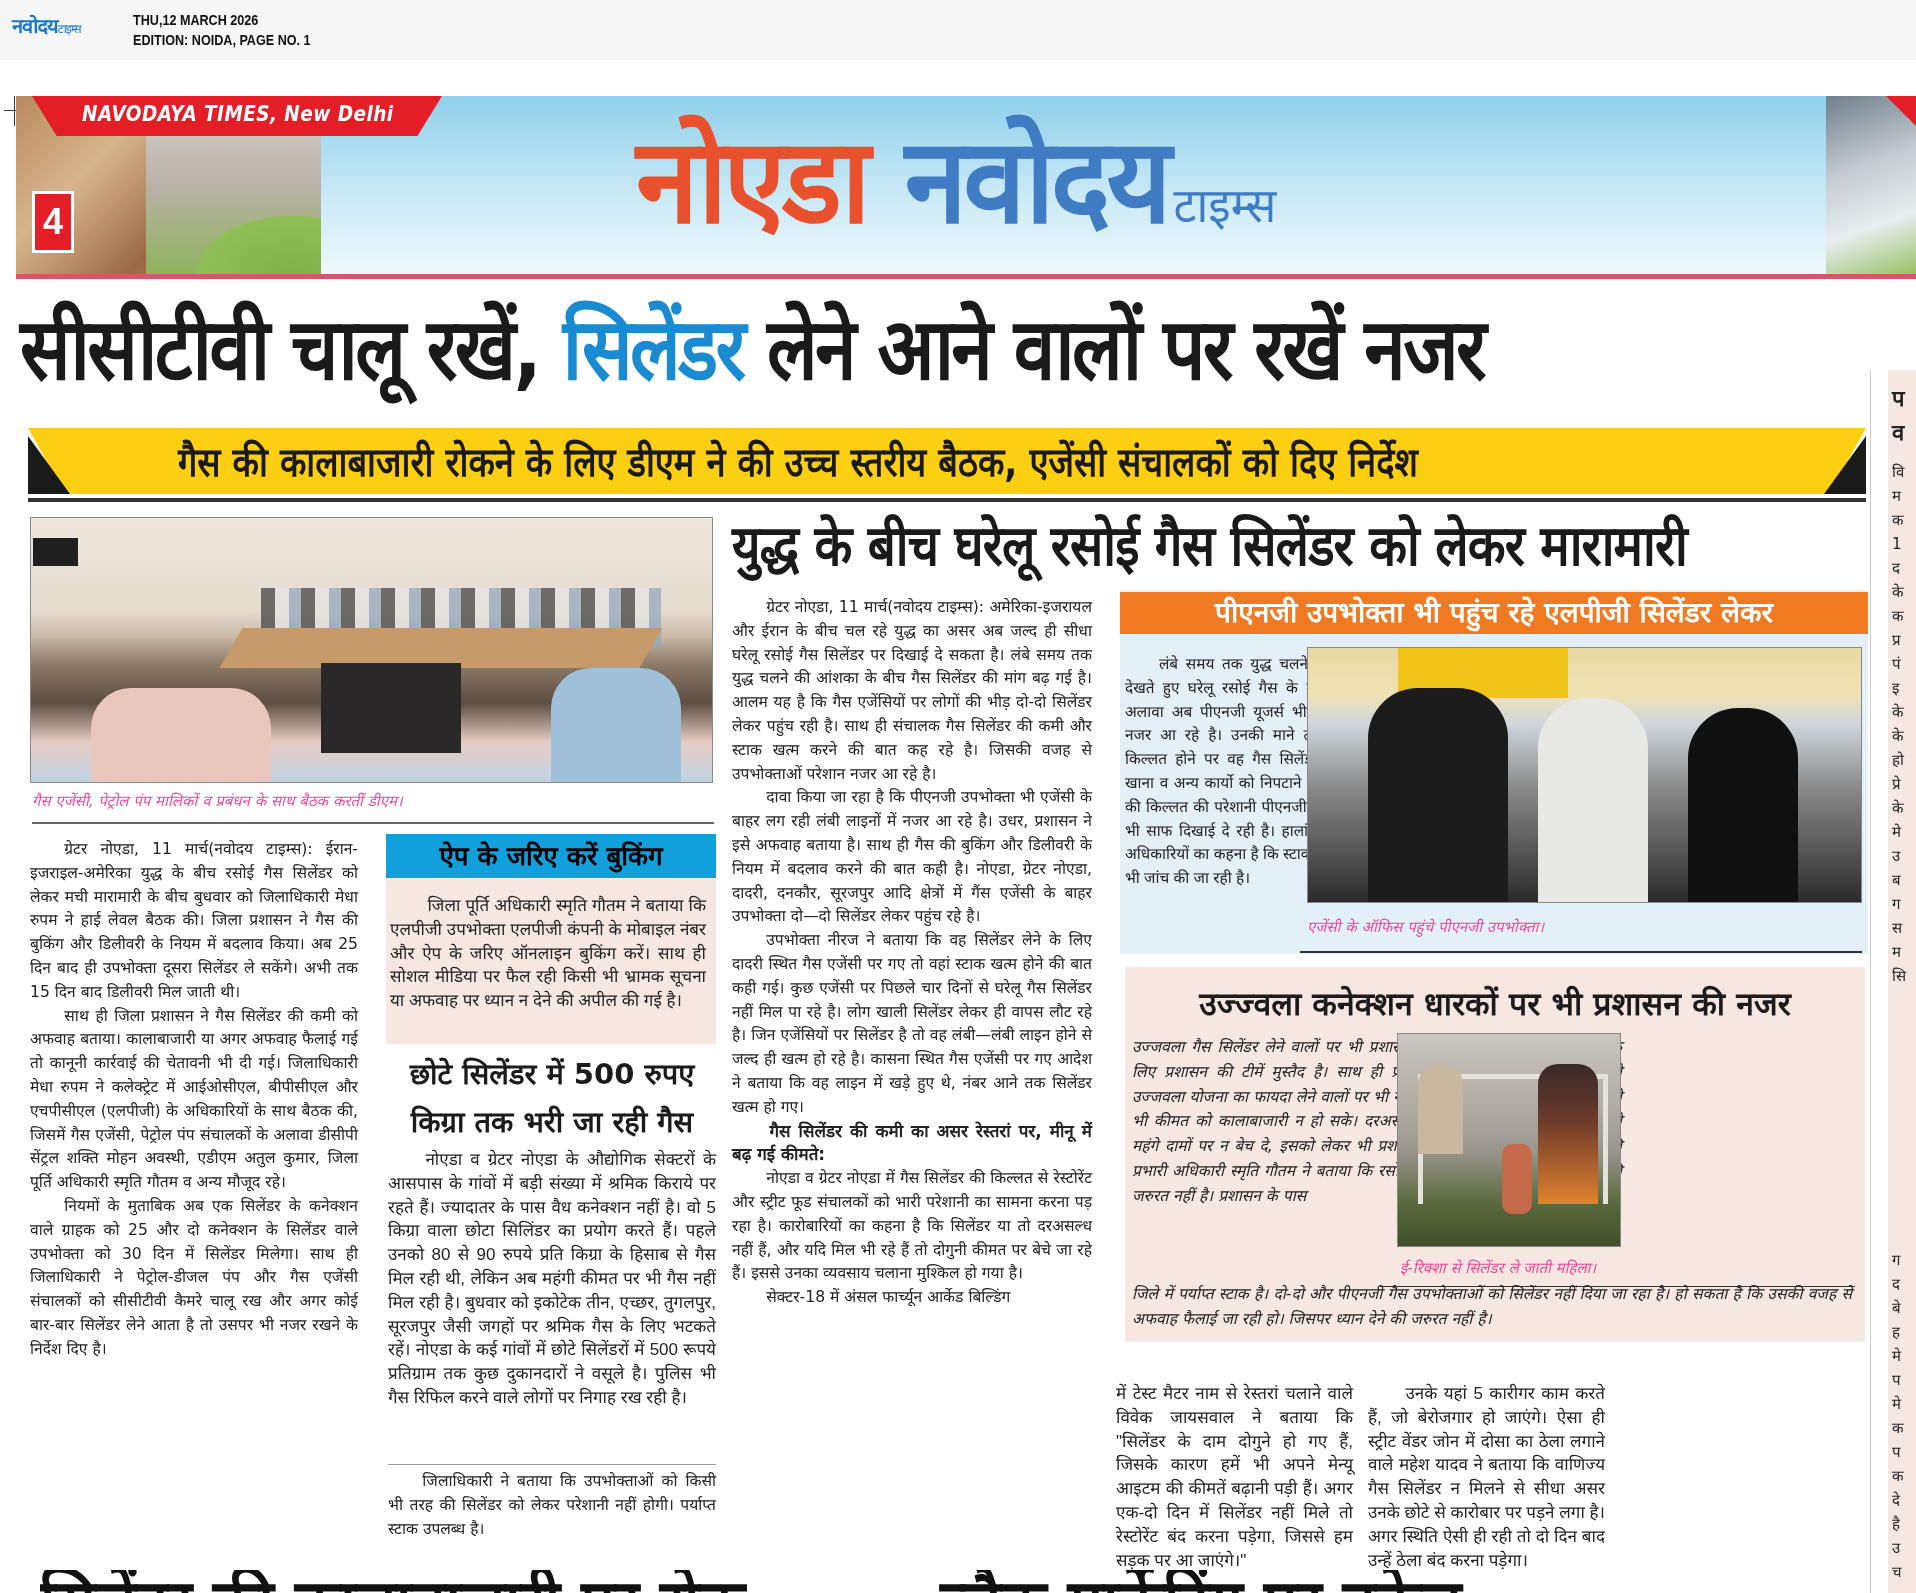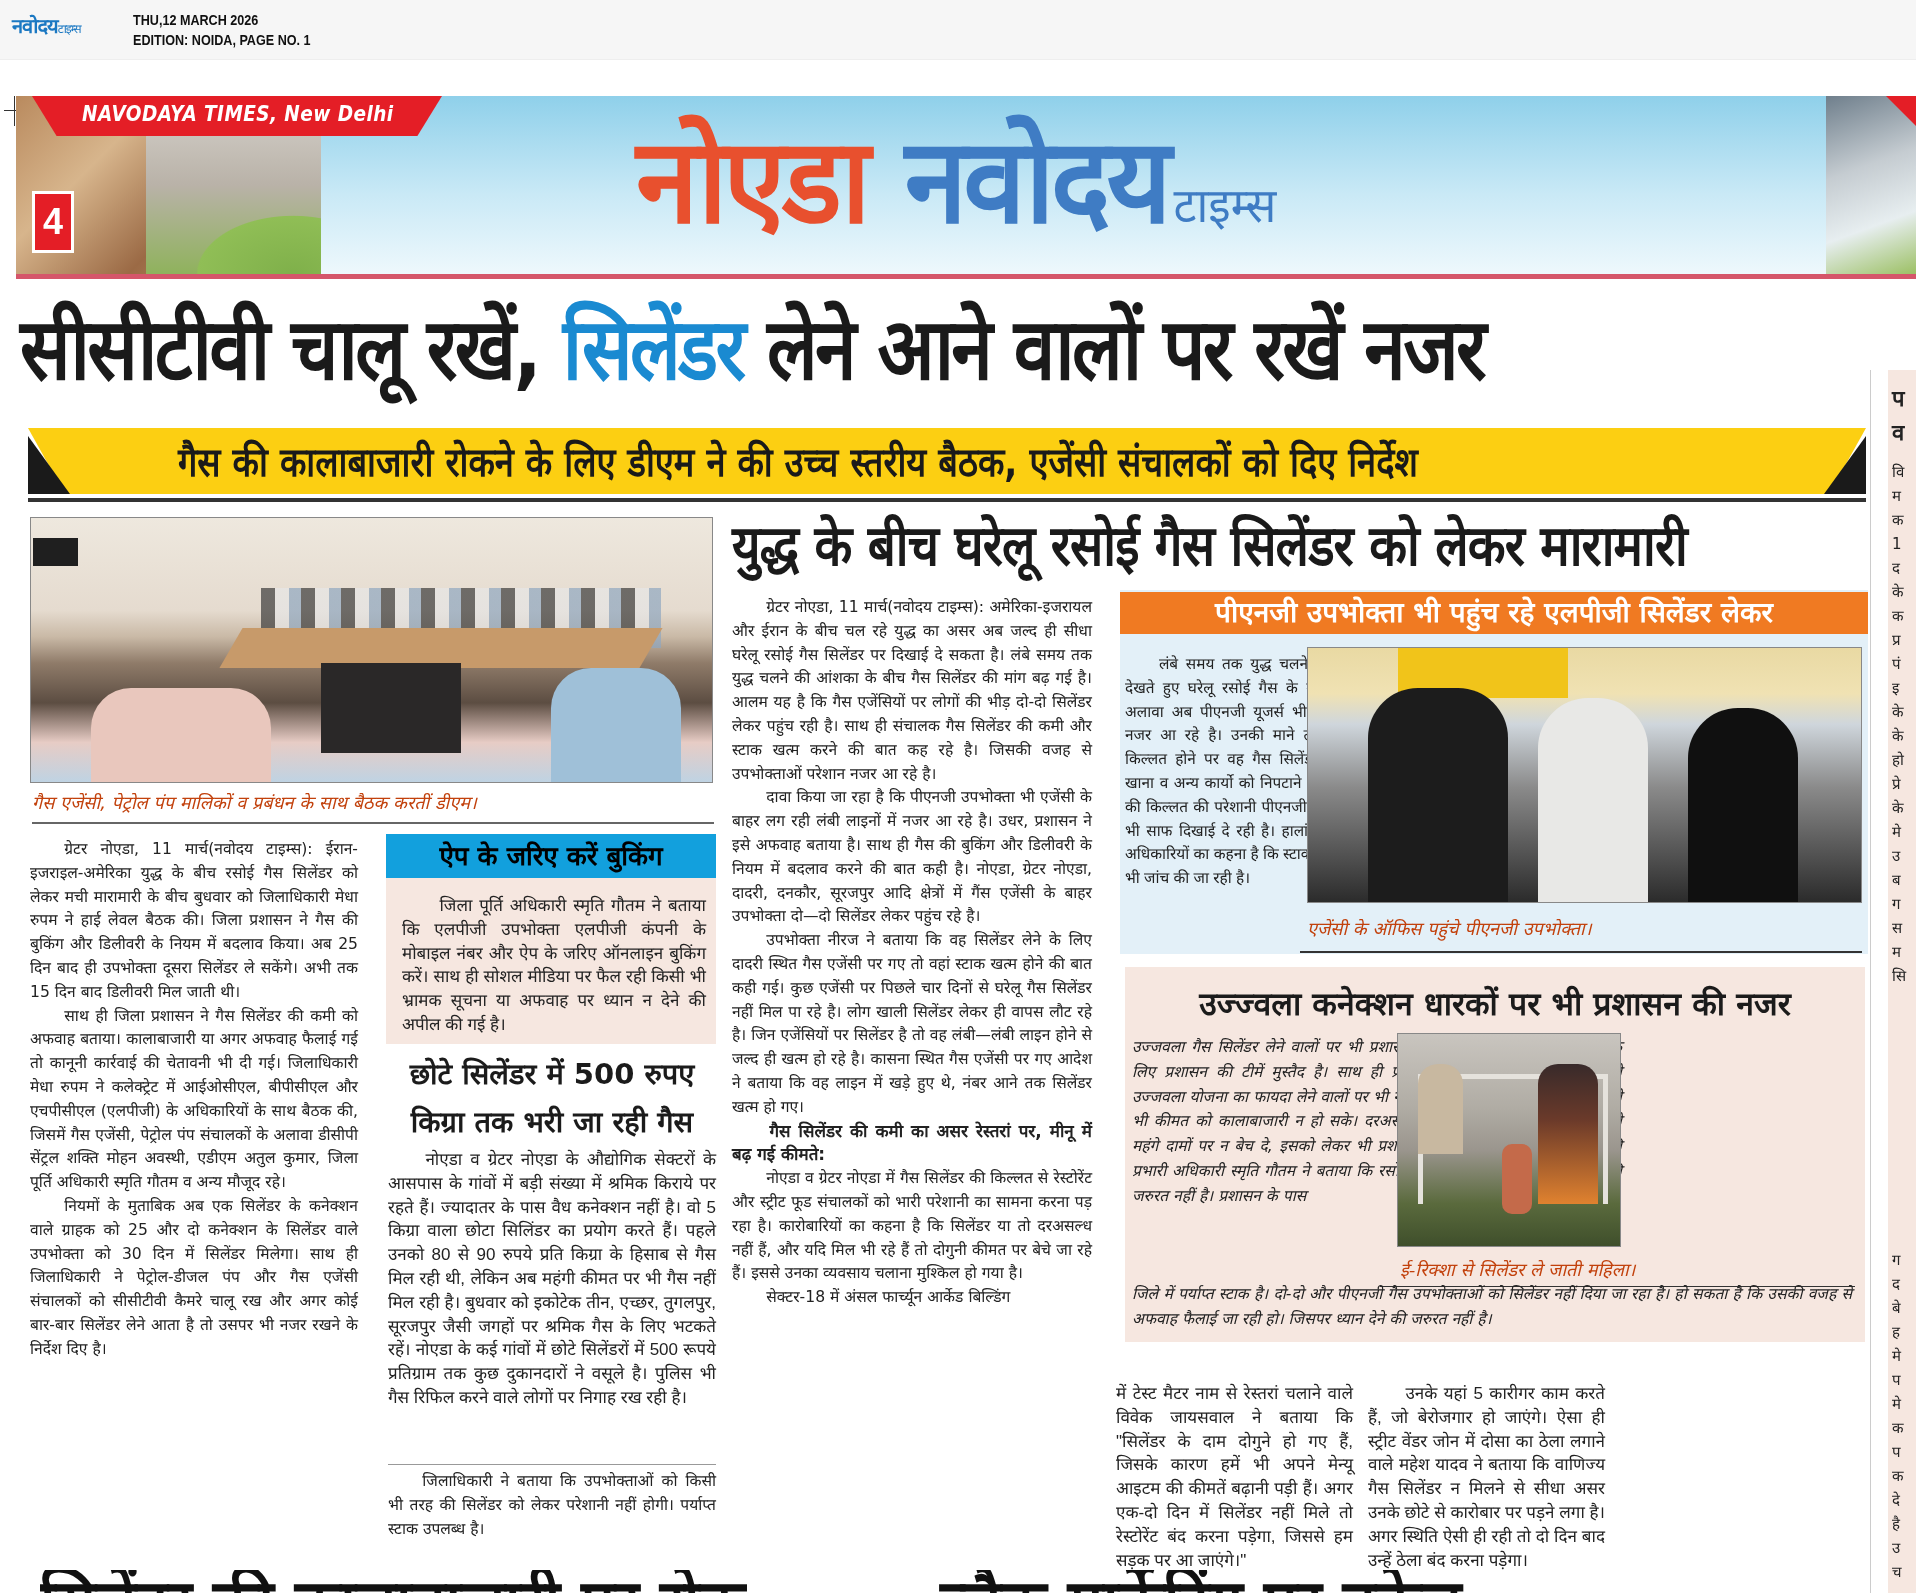--- a/index.html
+++ b/index.html
@@ -48,34 +48,34 @@
   .photo { position: absolute; overflow: hidden; border: 1px solid #888; }
   .meeting { left: 30px; top: 517px; width: 683px; height: 266px; background:
       linear-gradient(180deg, #eee8de 0%, #e5dbcf 35%, #c9b9a6 45%, #8f7b69 55%, #5c4d42 70%, #e7ccc5 85%, #bfd3e3 100%); }
   .meeting .table { position: absolute; left: 200px; top: 110px; width: 420px; height: 40px; background: #c79a6a; transform: skewX(-30deg); }
   .meeting .people { position: absolute; left: 230px; top: 70px; width: 400px; height: 60px; background: repeating-linear-gradient(90deg,#3a3a3a 0 14px,#e6e6e6 14px 28px,#8fa7c0 28px 40px); opacity: 0.7; }
   .meeting .screen { position: absolute; left: 290px; top: 145px; width: 140px; height: 90px; background: #2a2828; }
   .meeting .woman { position: absolute; left: 60px; top: 170px; width: 180px; height: 96px; background: #e9c7bd; border-radius: 40px 40px 0 0; }
   .meeting .woman2 { position: absolute; left: 520px; top: 150px; width: 130px; height: 116px; background: #9fc0d8; border-radius: 40px 40px 0 0; }
   .meeting .tv { position: absolute; left: 2px; top: 20px; width: 45px; height: 28px; background: #1f1f1f; }
 
-  .caption { position: absolute; font-family: "DejaVu Sans", sans-serif; font-style: italic; font-size: 18px; color: #c2410c; white-space: nowrap; text-align: right; }
+  .caption { position: absolute; font-family: "DejaVu Sans", sans-serif; font-style: italic; font-size: 15px; color: #ec4899; white-space: nowrap; text-align: right; }
 
   .hr { position: absolute; height: 2px; background: #666; }
 
   
   .col { position: absolute; font-family: "DejaVu Sans", sans-serif; font-size: 15.6px; line-height: 23.8px; color: #222; text-align: justify; text-align-last: left; }
   .col p { text-indent: 2.2em; }
   .col p.noindent { text-indent: 0; }
   .col .sub { font-weight: bold; font-size: 17px; }
   .condensed { font-family: "Liberation Sans", sans-serif; font-size: 17px; line-height: 23.8px; }
 
   .boxhead { position: absolute; font-weight: bold; color: #000000; text-align: center; white-space: nowrap; }
   .booking-head { left: 386px; top: 834px; width: 330px; height: 44px; background: #12a0dd; font-size: 26px; line-height: 44px; }
-  .booking-body { left: 386px; top: 878px; width: 330px; height: 166px; background: #f6e7e0; padding: 16px 10px 8px 16px; }
+  .booking-body { left: 386px; top: 878px; width: 330px; height: 166px; background: #f6e7e0; padding: 16px 10px 8px 4px; }
 
   .sub-head { position: absolute; left: 382px; top: 1050px; width: 340px; font-weight: bold; font-size: 29px; line-height: 48px; color: #1b1b1b; text-align: center; }
 
   .main2-head { position: absolute; left: 732px; top: 510px; width: 1130px; height: 76px; font-weight: bold; font-size: 56px; line-height: 72px; color: #1a1a1a; white-space: nowrap; letter-spacing: -1px; transform: scaleX(0.88); transform-origin: left; }
 
   
   .png-box { position: absolute; left: 1120px; top: 590px; width: 748px; height: 364px; background: #e3f0f8; }
   .png-head { position: absolute; left: 1120px; top: 592px; width: 748px; height: 42px; background: #f07a22; color: #fff; font-weight: bold; font-size: 28px; line-height: 42px; text-align: center; white-space: nowrap; }
   .png-text { left: 1125px; top: 652px; width: 270px; font-size: 15.4px; line-height: 23.8px; }
   .queue { left: 1307px; top: 647px; width: 555px; height: 256px; background: linear-gradient(180deg,#e9d9a3 0%, #f0e2b3 18%, #cfd6dc 30%, #8a8a8a 55%, #2b2b2b 100%); }

